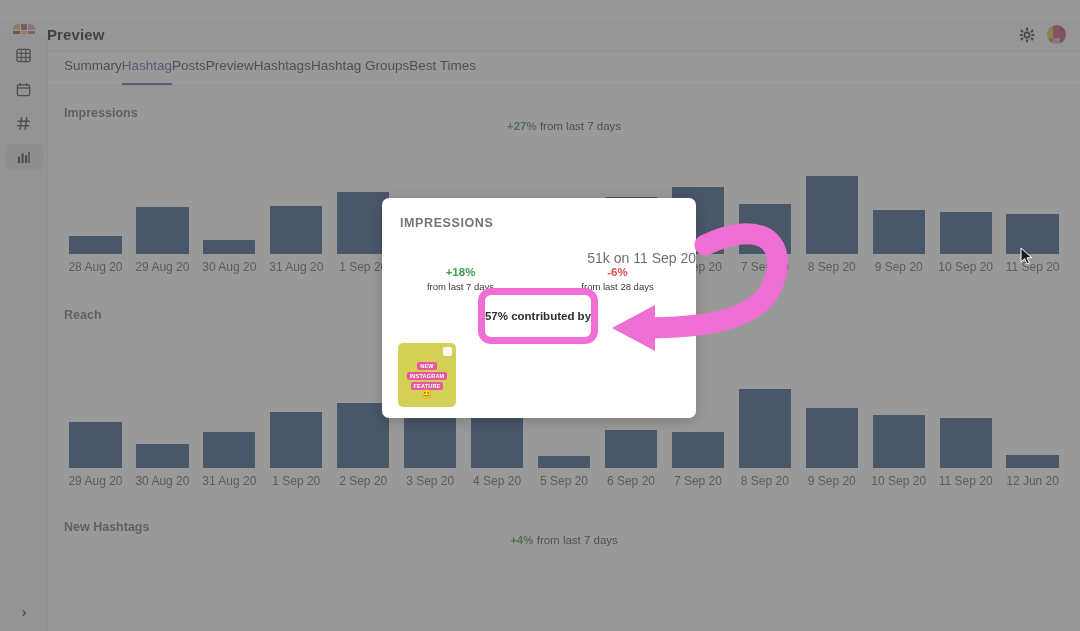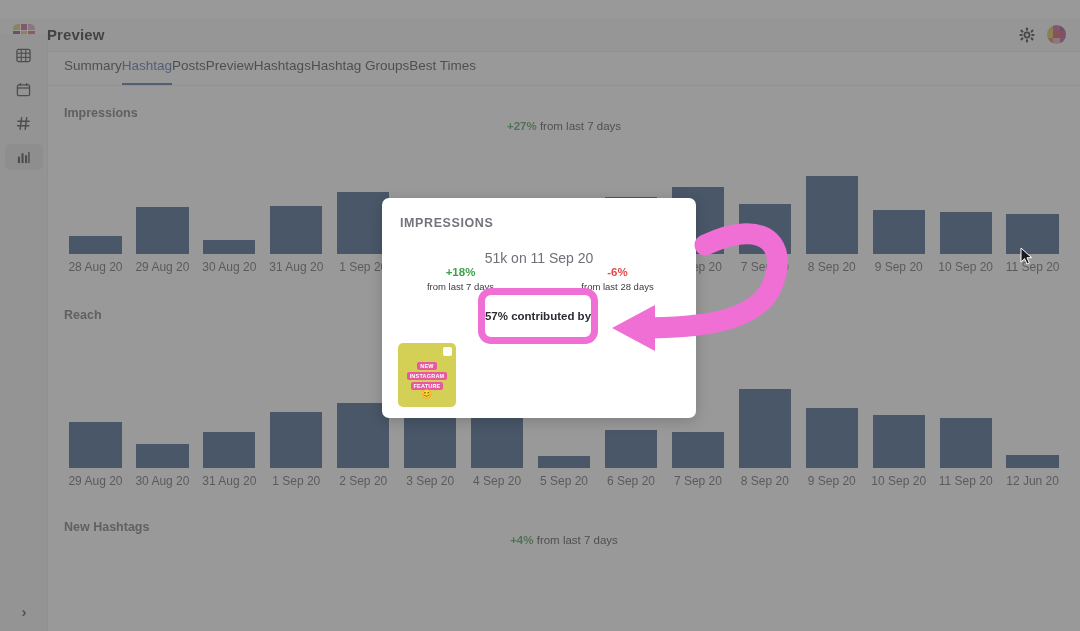--- a/index.html
+++ b/index.html
@@ -165,21 +165,21 @@
     box-shadow: 0 3px 14px rgba(0,0,0,.18);
     z-index: 60;
     overflow: hidden;
   }
   .modal-title {
     font-size: 12.5px; font-weight: bold; color: #74747c;
     letter-spacing: .6px;
     margin: 18px 0 0 18px;
   }
   .modal-value {
-    text-align: center;
+    text-align: right;
     font-size: 14px; color: #6f6f78;
     margin-top: 20px;
   }
   .modal-deltas {
     display: flex; 
   }
   .delta-col { flex: 1 1 0; text-align: center; }
   .delta-big { font-size: 11.5px; font-weight: bold; }
   .delta-big.up { color: #3fa14f; }
   .delta-big.down { color: #e04b4b; }

